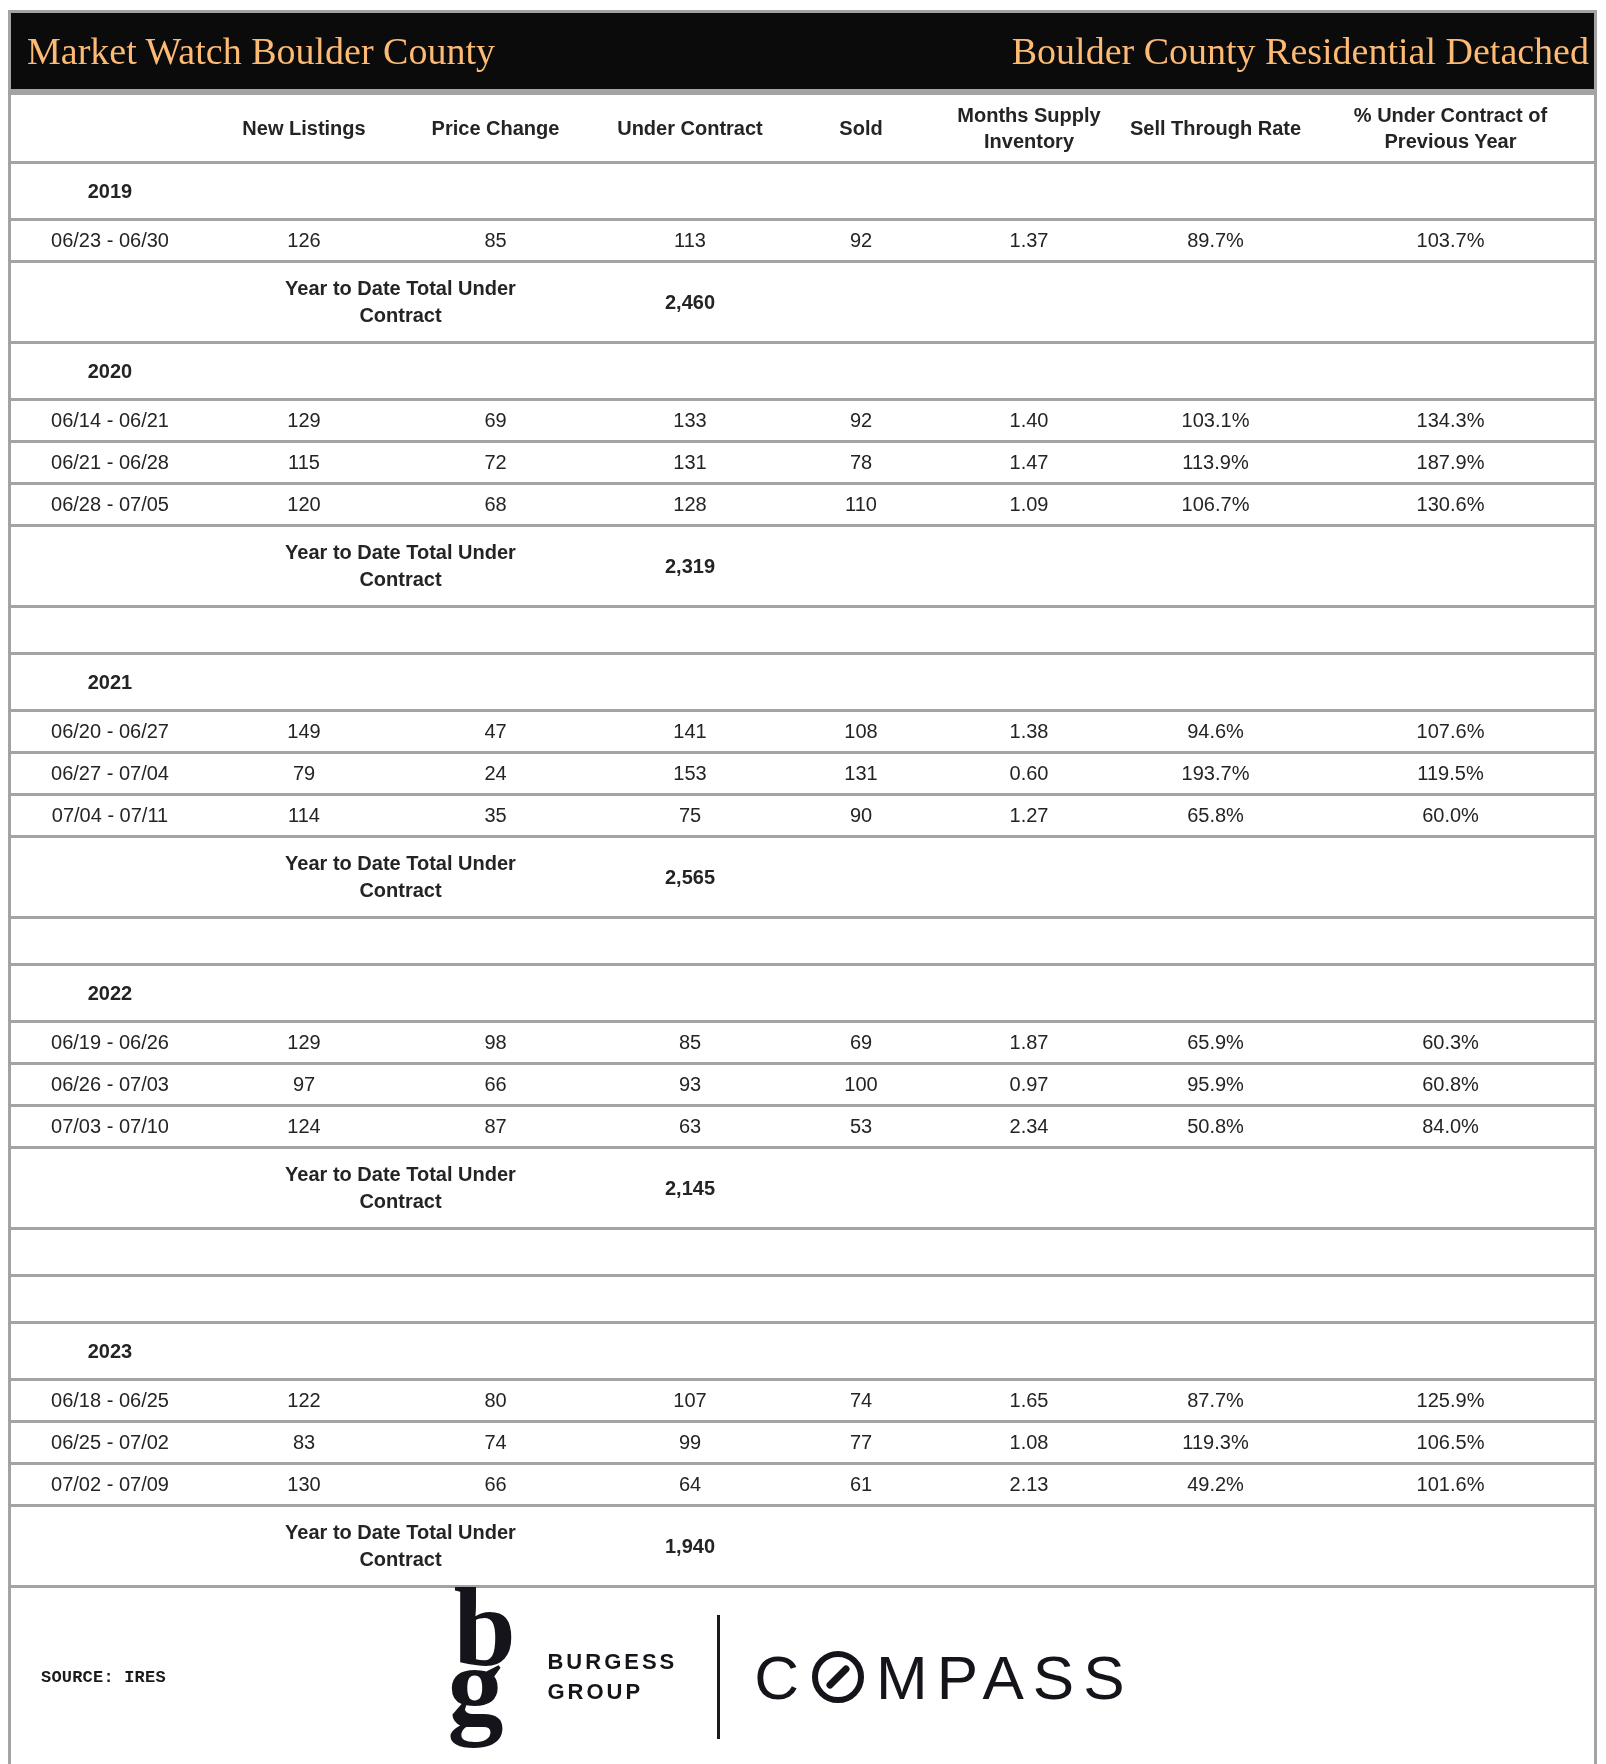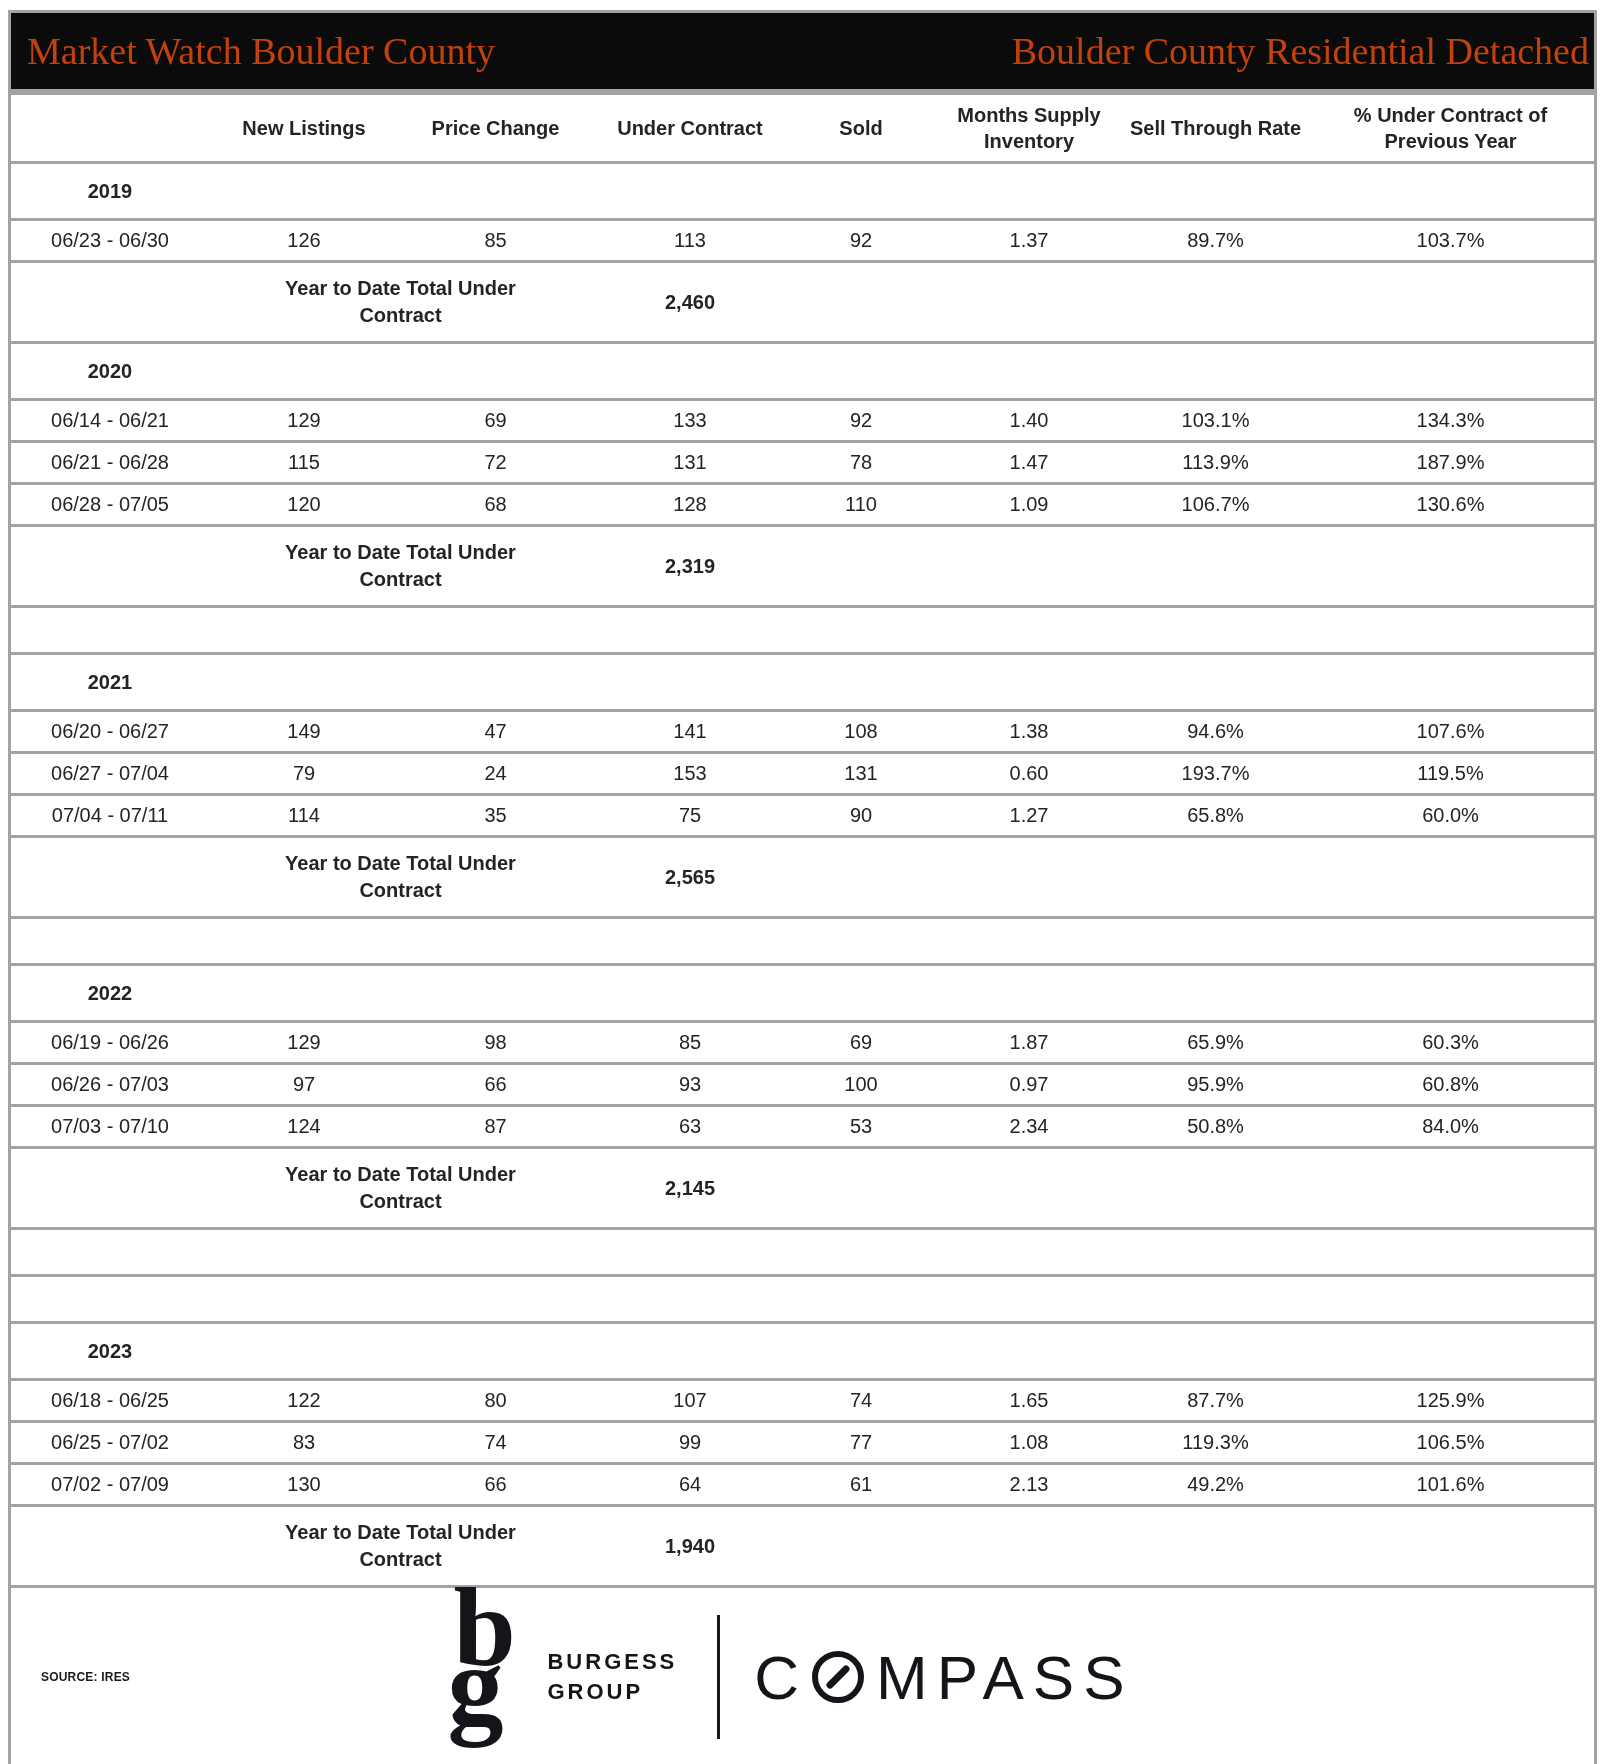--- a/index.html
+++ b/index.html
@@ -13,21 +13,21 @@
     position:absolute; left:8px; top:10px; right:9px;
     border:3px solid #a3a3a3;
     border-bottom-width:5px;
     background:#ffffff;
   }
   
   .title-bar {
     background:#0b0b0b;
     height:76px;
     display:flex; justify-content:space-between; align-items:center;
-    color:#c2410c;
+    color:#fdba74;
     font-family:"Liberation Serif", serif;
     font-size:38px;
     padding:0 5px 0 16px;
     border-bottom:3px solid #a3a3a3;
     white-space:nowrap;
   }
   
   table.market { width:100%; border-collapse:collapse; table-layout:fixed; }
   table.market th, table.market td {
     padding:0; text-align:center; vertical-align:middle;
@@ -46,21 +46,21 @@
   
   .footer {
     border-top:3px solid #a3a3a3;
     height:178px;
     position:relative;
     display:flex; align-items:center; justify-content:center;
     background:#fff;
   }
   .source {
     position:absolute; left:30px; top:50%; transform:translateY(-50%);
-    font-weight:bold; font-size:12px; letter-spacing:0.2px; color:#1a1a1a;
+    font-weight:bold; font-size:17px; letter-spacing:0.2px; color:#1a1a1a;font-family:Liberation Mono, monospace;
   }
   .logos { display:flex; align-items:center; transform:translateX(-16px); }
   .monogram {
     position:relative; width:92px; height:152px; margin-right:16px;
     font-family:"Liberation Serif", serif; font-weight:bold; color:#14141a;
   }
   .mono-b { position:absolute; top:-30px; left:14px; font-size:112px; line-height:1; }
   .mono-g { position:absolute; top:28px;  left:8px;  font-size:112px; line-height:1; }
   .burgess-text {
     display:flex; flex-direction:column; justify-content:center;

